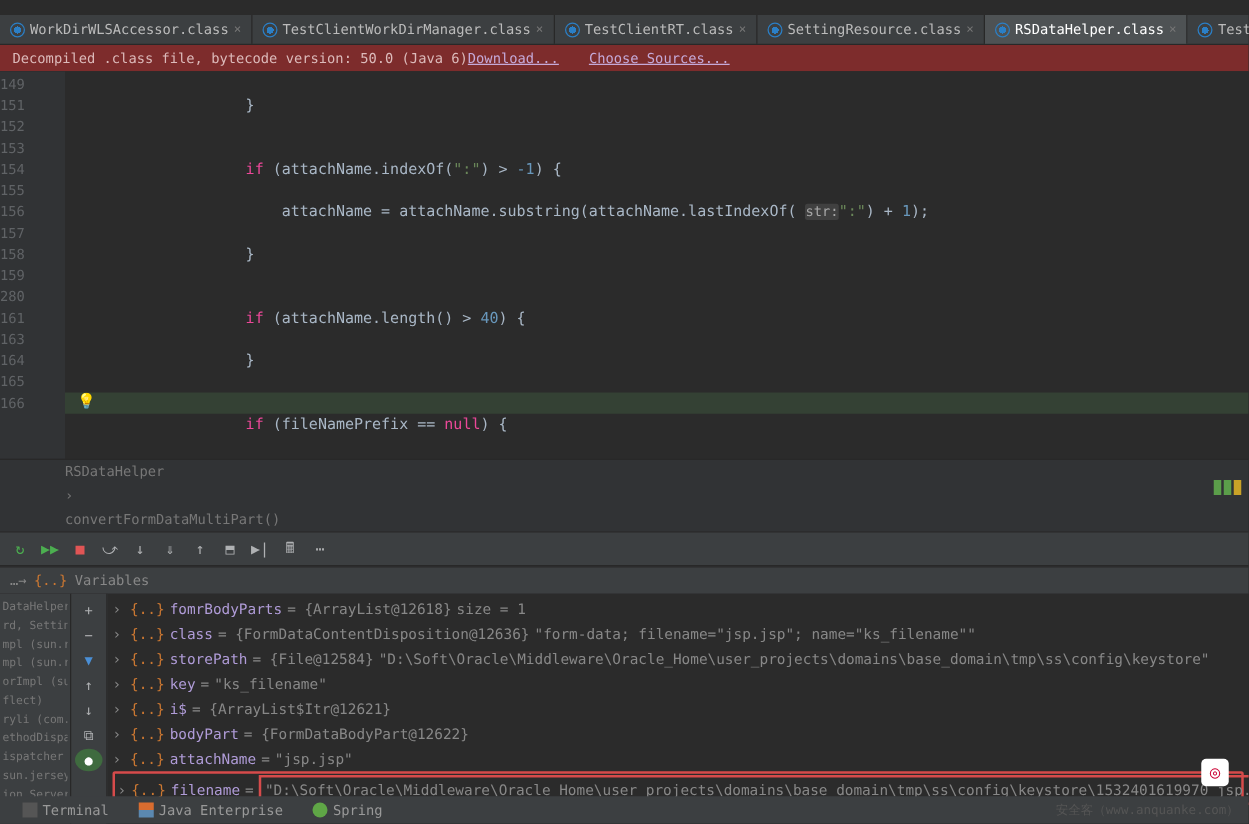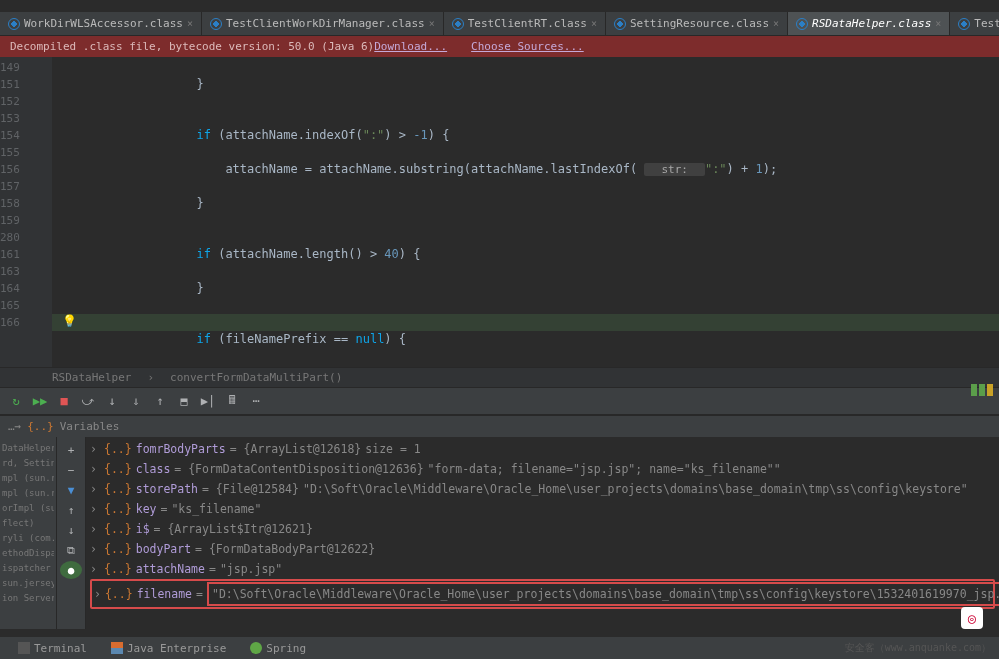--- a/index.html
+++ b/index.html
@@ -25,21 +25,21 @@
     display: flex;
     align-items: center;
     padding: 0 8px;
     height: 100%;
     font-size: 11px;
     color: #bbbbbb;
     border-right: 1px solid #282828;
     cursor: pointer;
     gap: 4px;
   }
-  .tab.active { background: #4e5254; color: #fff; font-style: italic; }
+  .tab.active { background: #4e5254; color: #fff; }
   .tab-icon {
     width: 12px; height: 12px;
     background: radial-gradient(circle, #2b7fc6 40%, transparent 40%);
     border: 1px solid #2b7fc6;
     border-radius: 50%;
     display: inline-block;
   }
   .close { font-size: 10px; color: #777; }
   .banner {
     background: #7d2c2c;
@@ -78,41 +78,42 @@
   }
   .code {
     flex: 1;
     padding-top: 2px;
     font-size: 12px;
     line-height: 17px;
     white-space: pre;
     color: #a9b7c6;
     overflow: hidden;
   }
-  .kw { color: #0ea5e9; }
+  .kw { color: #ec4899; }
   .str { color: #6a8759; }
   .num { color: #6897bb; }
-  .hintbox { background: #404040; padding: 0 17px; border-radius: 2px; color: #a7a7a7; font-size: 11px; }
+  .hintbox { background: #404040; padding: 0 0; border-radius: 2px; color: #a7a7a7; font-size: 11px; }
   .hl-line {
     position: absolute;
     left: 0; right: 0;
     height: 17px;
     background: #344134;
     top: calc(2px + 17px * 15);
     z-index: 0;
   }
   .code > div, .gutter > div { position: relative; z-index: 1; }
   .breadcrumb {
     background: #313335;
     border-top: 1px solid #282828;
     padding: 3px 52px;
     font-size: 11px;
     color: #777;
     display: flex;
-    gap: 16px;
+    gap: 6px;
+    flex-direction: column;
   }
   .dbg-controls {
     background: #3c3f41;
     border-top: 1px solid #282828;
     border-bottom: 1px solid #282828;
     display: flex;
     align-items: center;
     padding: 3px 6px;
     gap: 4px;
   }

